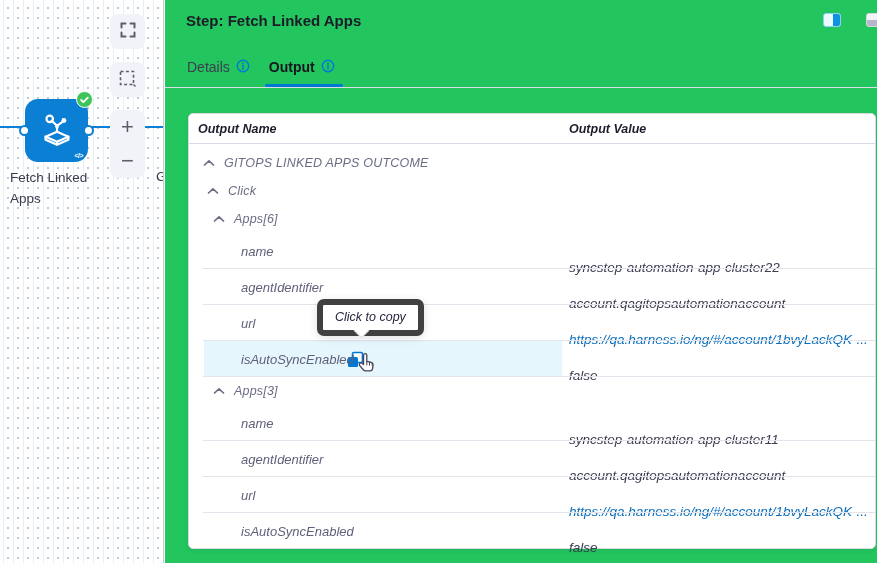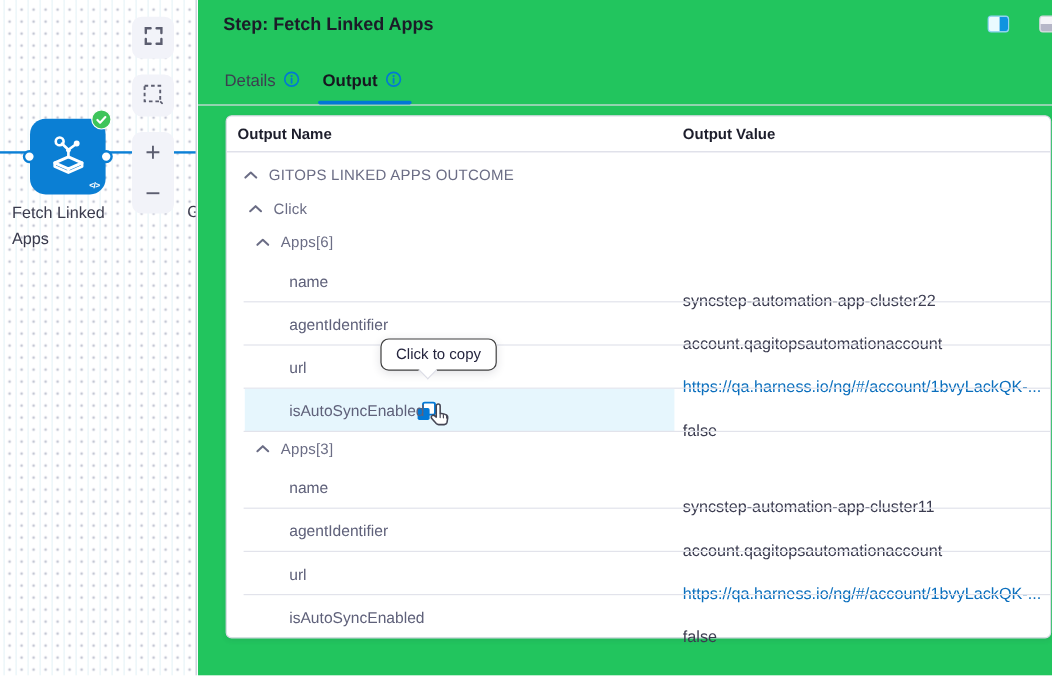--- a/index.html
+++ b/index.html
@@ -99,23 +99,24 @@
     font-size:14px; color:#3d3e50; cursor:pointer;
   }
   .tab.active { font-weight:bold; color:#16161f; }
   .tab.active::after {
     content:""; position:absolute; left:-4px; right:-8px; bottom:0;
     height:3px; background:#0278d5; border-radius:2px;
   }
 
   
   .otable {
-    position:absolute; left:23px; top:96px; width:688px; height:436px;
+    position:absolute; left:23px; top:113px; width:688px; height:436px;
     background:#ffffff; border:1px solid #d9dae5; border-radius:5px;
     box-shadow:0 2px 4px rgba(40,41,61,.08);
+    font-style:italic;
   }
   .thead { position:relative; height:30px; border-bottom:1px solid #d9dae5; }
   .th { position:absolute; top:8px; font-size:12.5px; font-weight:bold; color:#1d1e2c; }
   .th.c1 { left:9px; }
   .th.c2 { left:380px; }
 
   .trow { position:relative; display:flex; align-items:center; }
   .trow.group { height:28px; font-size:12.5px; color:#6b6d85; cursor:pointer; }
   .trow.group.first { margin-top:5px; }
   .trow.lv0 { padding-left:14px; }
@@ -135,21 +136,21 @@
   .fval.link { color:#0a6ebd; cursor:pointer; }
 
   .trow.leaf.hl::before {
     content:""; position:absolute; left:15px; top:0; bottom:0; width:358px;
     background:#e6f6fd;
   }
   .copy-icon { position:absolute; left:158px; top:10px; cursor:pointer; }
 
   .tooltip {
     position:absolute; left:128px; top:185px; z-index:5;
-    background:#ffffff; border:1px solid #404040; border-radius:7px;
+    background:#ffffff; border:6px solid #404040; border-radius:7px;
     padding:5px 12px 6px; font-size:12.5px; color:#25253e;
     box-shadow:0 2px 8px rgba(40,41,61,.14); white-space:nowrap;
   }
   .tooltip .arrow {
     position:absolute; left:33px; bottom:-6px; width:11px; height:11px;
     background:#ffffff; border-right:1px solid #dcdde6; border-bottom:1px solid #dcdde6;
     transform:rotate(45deg);
   }
   .cursor-hand { position:absolute; left:169px; top:238px; z-index:6; pointer-events:none; }
 </style>

